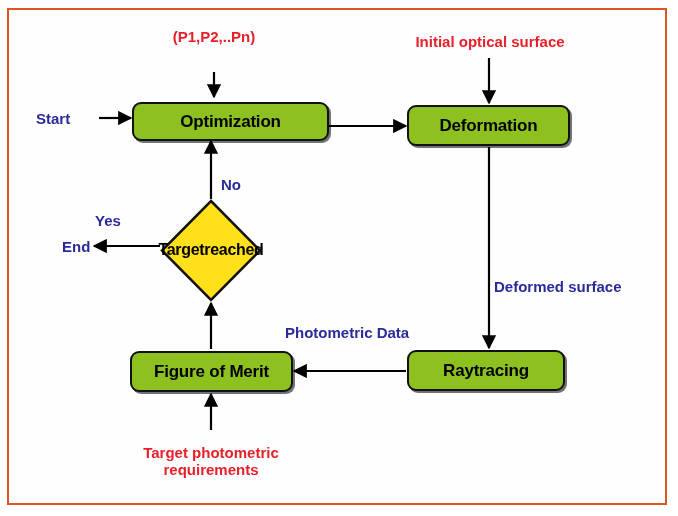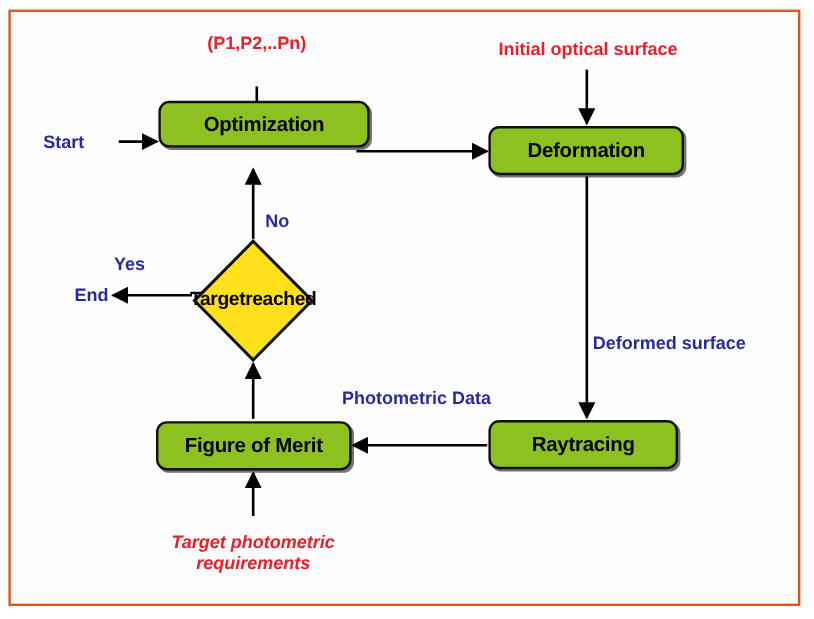--- a/index.html
+++ b/index.html
@@ -121,21 +121,21 @@
 
     <line x1="211" y1="430" x2="211" y2="394" stroke="#000" stroke-width="2.2" marker-end="url(#arrow)"></line>
 
     <line x1="211" y1="349" x2="211" y2="303" stroke="#000" stroke-width="2.2" marker-end="url(#arrow)"></line>
 
     <line x1="211" y1="199" x2="211" y2="141" stroke="#000" stroke-width="2.2" marker-end="url(#arrow)"></line>
 
     <line x1="160" y1="246" x2="94" y2="246" stroke="#000" stroke-width="2.2" marker-end="url(#arrow)"></line>
   </svg>
 
-  <div class="node proc" style="left:132px; top:84px; width:176px; height:39px;align-items:center;">
+  <div class="node proc" style="left:132px; top:102px; width:197px; height:39px;align-items:center;">
     <span>Optimization</span>
   </div>
 
   <div class="node proc" style="left:407px; top:105px; width:163px; height:41px;">
     <span>Deformation</span>
   </div>
 
   <div class="node proc" style="left:407px; top:350px; width:158px; height:41px;">
     <span>Raytracing</span>
   </div>
@@ -155,21 +155,21 @@
   </div>
 
   <div class="lbl lbl-red" style="left:114px; top:28px; width:200px; text-align:center;">
     <div>(P1,P2,..Pn)</div>
   </div>
 
   <div class="lbl lbl-red" style="left:389px; top:33px; width:202px; text-align:center;">
     <div>Initial optical surface</div>
   </div>
 
-  <div class="lbl lbl-red" style="left:111px; top:444px; width:200px; text-align:center;font-style:italic;">
+  <div class="lbl lbl-red" style="left:111px; top:444px; width:200px; text-align:center;">
     <div>Target photometric</div>
     <div>requirements</div>
   </div>
 
   <div class="lbl lbl-blue" style="left:36px; top:110px;">
     <span>Start</span>
   </div>
 
   <div class="lbl lbl-blue" style="left:37px; top:238px;margin-left:25px;">
     <span>End</span>

